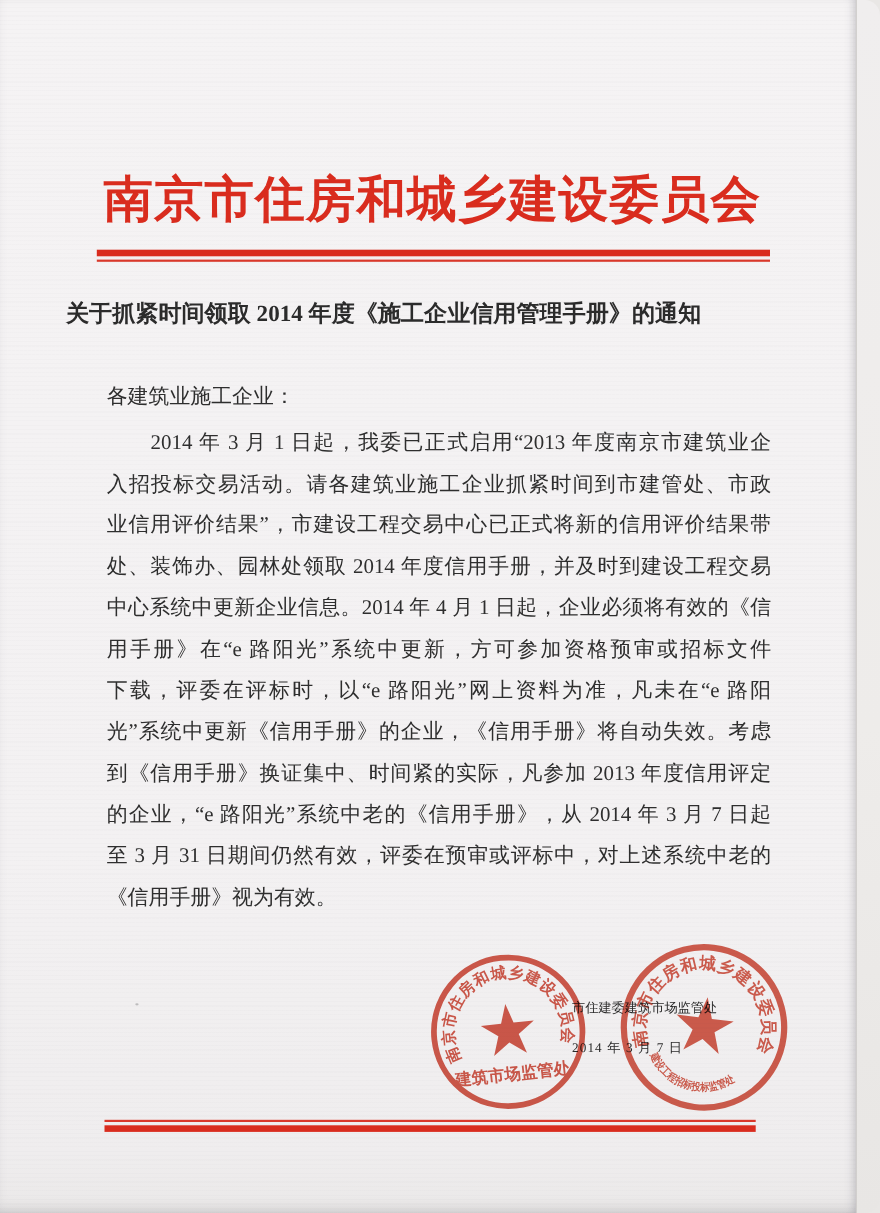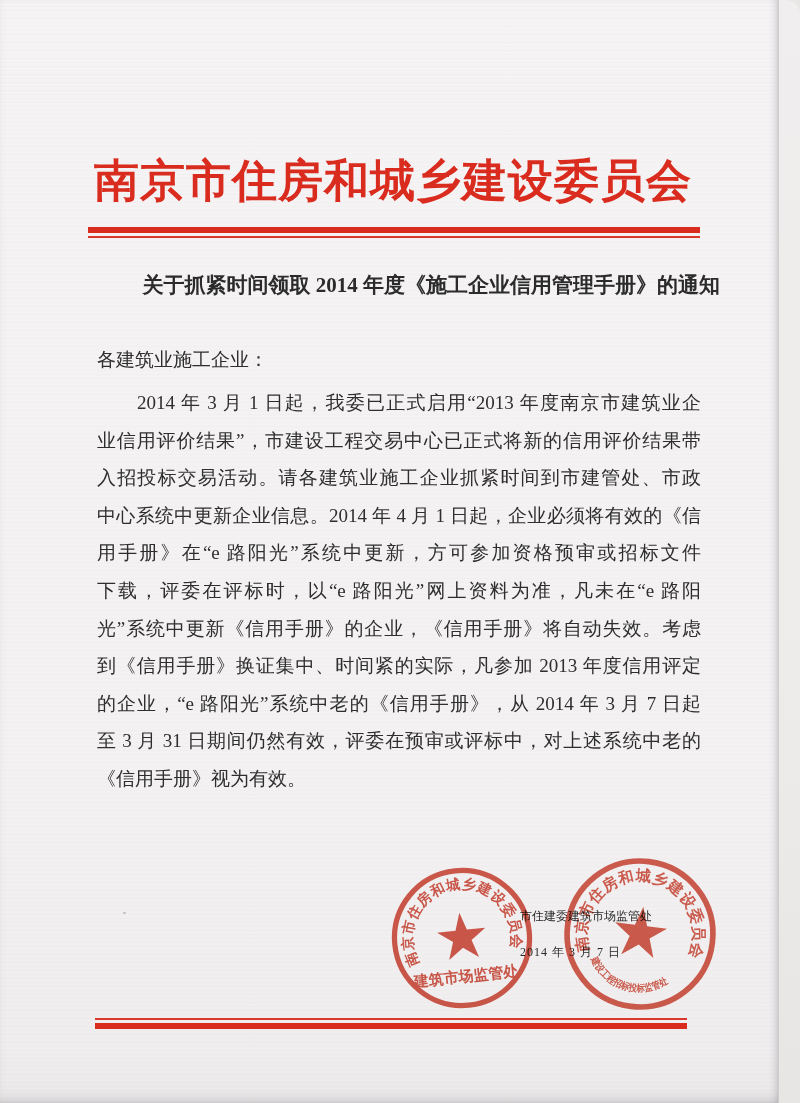--- a/index.html
+++ b/index.html
@@ -34,21 +34,21 @@
   .rule-top { left: 88px; top: 227px; width: 612px; }
   .rule-top .thick { height: 6px; }
   .rule-top .gap   { height: 3px; }
   .rule-top .thin  { height: 2px; }
   .rule-bottom { left: 95px; top: 1018px; width: 592px; }
   .rule-bottom .thin  { height: 2px; }
   .rule-bottom .gap   { height: 3px; }
   .rule-bottom .thick { height: 6px; }
   .doc-title {
     position: absolute; left: 60px; top: 271px; width: 660px;
-    text-align: right; font-size: 21px; font-weight: bold;
+    text-align: left; font-size: 21px; font-weight: bold;
     color: #2b2b2b; white-space: nowrap;
   }
   .salutation {
     position: absolute; left: 97px; top: 347px;
     font-size: 19px; color: #2e2e2e;
   }
   .body-block {
     position: absolute; left: 97px; top: 384px; width: 604px;
     font-size: 19px; color: #2e2e2e; font-family: Liberation Serif, serif;
   }
@@ -88,22 +88,23 @@
       <div class="bar gap"></div>
       <div class="bar thin" style="background:#d9382b;"></div>
     </div>
 
     <div class="doc-title">关于抓紧时间领取 2014 年度《施工企业信用管理手册》的通知</div>
 
     <div class="salutation">各建筑业施工企业：</div>
 
     <div class="body-block">
       <div class="body-line first">2014 年 3 月 1 日起，我委已正式启用“2013 年度南京市建筑业企</div>
+      <div class="body-line">入招投标交易活动。请各建筑业施工企业抓紧时间到市建管处、市政</div>
       <div class="body-line">业信用评价结果”，市建设工程交易中心已正式将新的信用评价结果带</div>
-      <div class="body-line">入招投标交易活动。请各建筑业施工企业抓紧时间到市建管处、市政</div>
+      <div class="body-line">处、装饰办、园林处领取 2014 年度信用手册，并及时到建设工程交易</div>
       <div class="body-line">中心系统中更新企业信息。2014 年 4 月 1 日起，企业必须将有效的《信</div>
       <div class="body-line">用手册》在“e 路阳光”系统中更新，方可参加资格预审或招标文件</div>
       <div class="body-line">下载，评委在评标时，以“e 路阳光”网上资料为准，凡未在“e 路阳</div>
       <div class="body-line">光”系统中更新《信用手册》的企业，《信用手册》将自动失效。考虑</div>
       <div class="body-line">到《信用手册》换证集中、时间紧的实际，凡参加 2013 年度信用评定</div>
       <div class="body-line">的企业，“e 路阳光”系统中老的《信用手册》，从 2014 年 3 月 7 日起</div>
       <div class="body-line">至 3 月 31 日期间仍然有效，评委在预审或评标中，对上述系统中老的</div>
       <div class="body-line last">《信用手册》视为有效。</div>
     </div>
 

